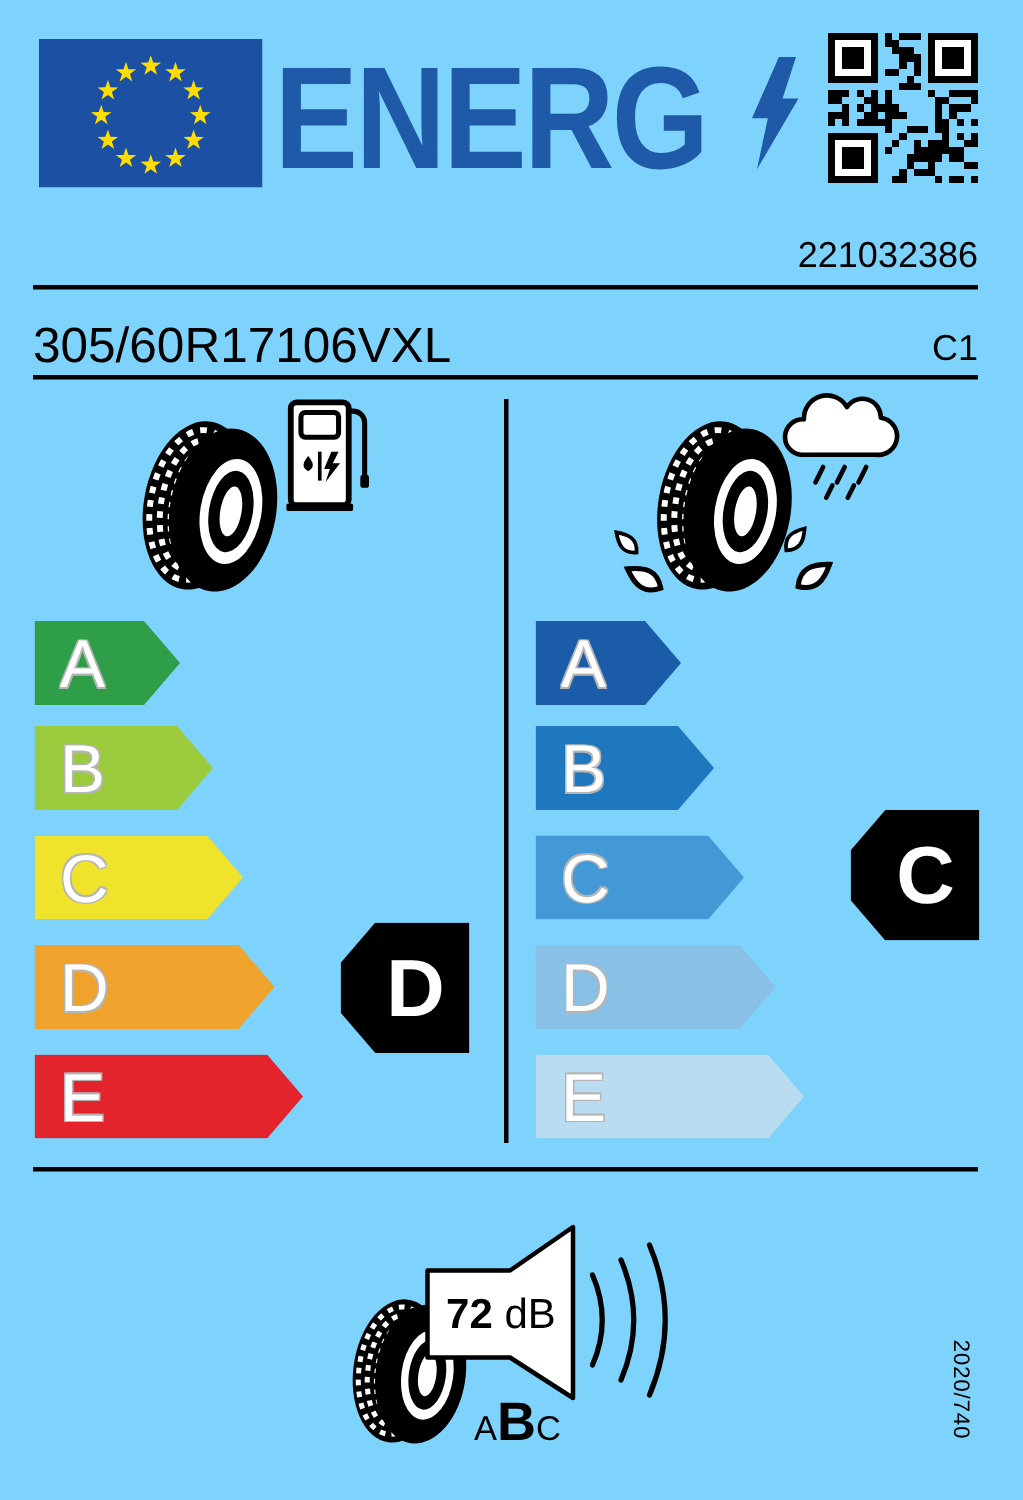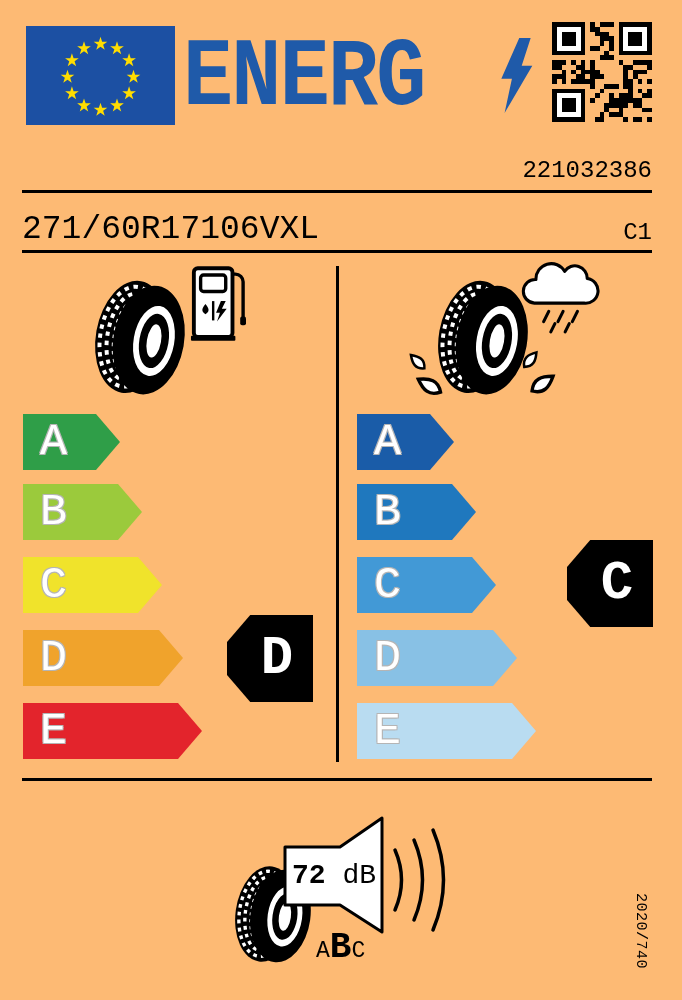--- a/index.html
+++ b/index.html
@@ -1,18 +1,18 @@
 <!DOCTYPE html>
 <html><head>
 <meta charset="utf-8">
 <style>
   html,body{margin:0;padding:0;background:#fff;}
   .label{
-    position:relative;width:682px;height:1000px;background:#fdba74;overflow:hidden;
-    font-family:Liberation Mono, monospace;color:#000;
+    position:relative;width:682px;height:1000px;background:#7dd3fc;overflow:hidden;
+    font-family:Liberation Sans, sans-serif;color:#000;
   }
   .abs{position:absolute;}
 
   
   .energ{
     left:183px;top:30px;font-size:97px;font-weight:bold;line-height:1;
     transform:scaleX(0.86);transform-origin:left top;letter-spacing:-2px;white-space:nowrap;
   }
   
   .brand-name{left:22px;top:156px;font-size:25px;font-weight:bold;letter-spacing:0.5px;}
@@ -243,21 +243,21 @@
       <rect x="14" y="0" width="7" height="7" fill="#000"></rect>
       <rect x="15" y="1" width="5" height="5" fill="#fff"></rect>
       <rect x="16" y="2" width="3" height="3" fill="#000"></rect>
       <rect x="0" y="14" width="7" height="7" fill="#000"></rect>
       <rect x="1" y="15" width="5" height="5" fill="#fff"></rect>
       <rect x="2" y="16" width="3" height="3" fill="#000"></rect>
     </svg>
 
   <div class="abs art-num">221032386</div>
   <div class="abs hline" style="top:190px"></div>
-  <div class="abs size-des">271/60R17106VXL</div>
+  <div class="abs size-des">305/60R17106VXL</div>
   <div class="abs tyre-class">C1</div>
   <div class="abs hline" style="top:250px"></div>
 
   <div class="abs vline"></div>
 
   <svg class="abs tire-fuel" viewBox="0 0 104 130">
       <use href="#tire"></use>
     </svg>
   <svg class="abs pump" viewBox="0 0 58 82">
     <rect x="1" y="74" width="46" height="5" rx="1" fill="#000"></rect>

